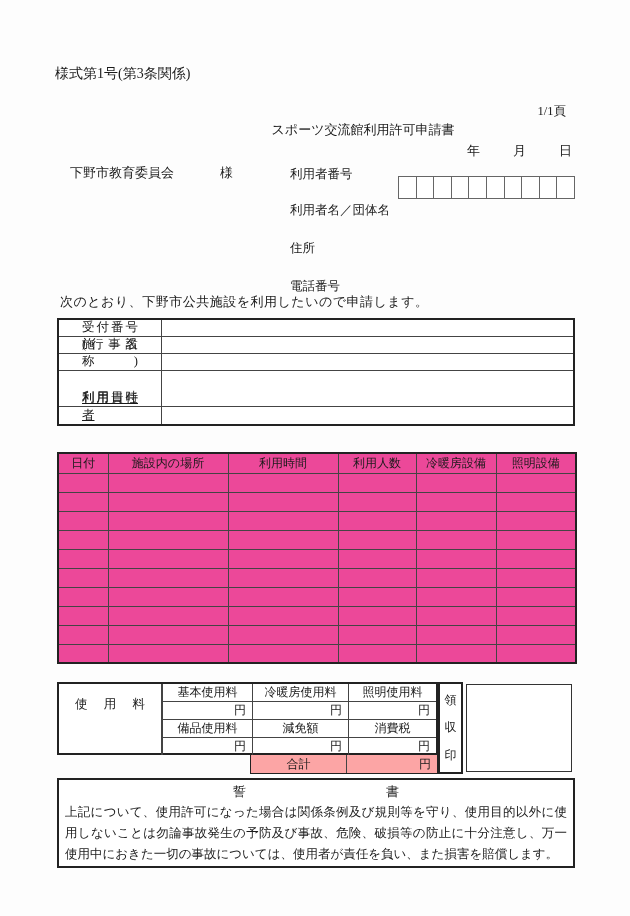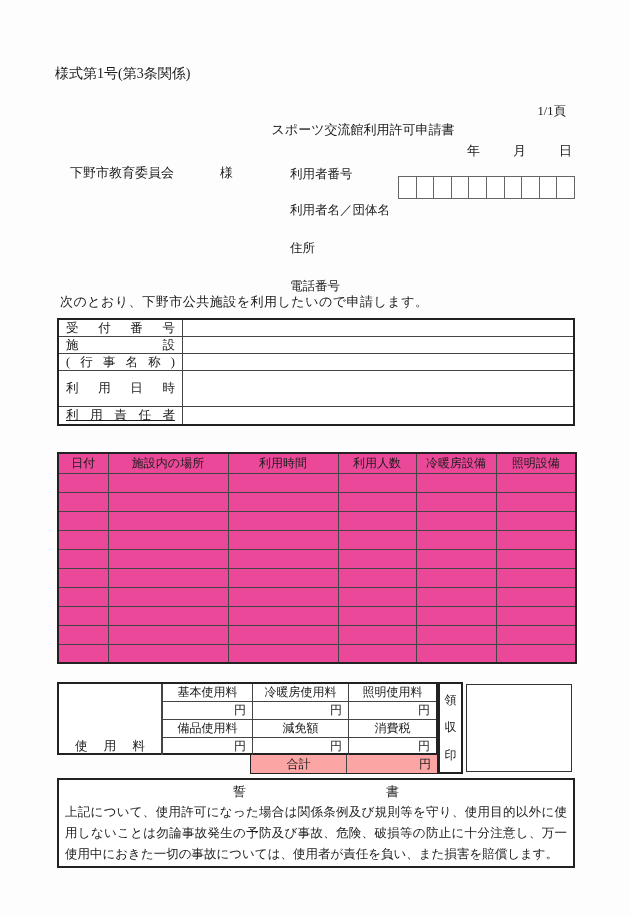--- a/index.html
+++ b/index.html
@@ -31,40 +31,40 @@
   .num-cell:last-child{border-right:none;}
 
   .intro{left:60px; top:293px; font-size:13px; letter-spacing:0.5px;}
 
   
   .info-table{left:57px; top:318px; width:518px; border:2px solid #222; background:#fff;}
   .irow{display:flex; border-bottom:1px solid #444; height:17px;}
   .irow.tall{height:36px;}
   .irow:last-child{border-bottom:none;text-decoration:underline;}
   .irow .ilabel{
-    width:124px; border-right:1px solid #444; padding:0 7px;
-    font-size:12.5px; display:flex; align-items:center;
+    width:103px; border-right:1px solid #444; padding:0 23px;
+    font-size:12.5px; display:flex; align-items:flex-end;
   }
   .irow .ilabel span{width:100%; text-align:justify; text-align-last:justify;}
   .irow .ivalue{flex:1;}
 
   
   table.usage{
     position:absolute; left:57px; top:452px; width:518px;
     border-collapse:collapse; table-layout:fixed; background:#ec4899;
     border:2px solid #222; font-size:12px;
   }
   table.usage th, table.usage td{border:1px solid #444; padding:0; font-weight:normal; text-align:center;}
   table.usage th{height:20px;}
   table.usage td{height:19px;}
 
   
   .fee-main{left:57px; top:682px; width:381px; height:73px; border:2px solid #222; background:#fff;
     display:grid; grid-template-columns:103px 90px 96px 88px; grid-template-rows:repeat(4,1fr); font-size:12px;}
-  .fee-label{grid-row:1/5; grid-column:1; border-right:1px solid #444; display:flex; align-items:flex-end; padding:0 16px; font-size:12.5px;}
+  .fee-label{grid-row:1/5; grid-column:1; border-right:1px solid #444; display:flex; align-items:flex-start; padding:12px 16px; font-size:12.5px;}
   .fee-label span{width:100%; text-align:justify; text-align-last:justify;}
   .fee-cell{display:flex; align-items:center; justify-content:center;}
   .fee-cell.bl{border-left:1px solid #444;}
   .fee-cell.bt{border-top:1px solid #444;}
   .fee-cell.yen{justify-content:flex-end; padding-right:6px;}
   .fee-total{left:250px; top:755px; width:188px; height:19px; border:1px solid #222; border-top:none;
     display:flex; font-size:12px; background:#fca5a5;}
   .fee-total .t-label{width:96px; display:flex; align-items:center; justify-content:center; border-right:1px solid #444;}
   .fee-total .t-yen{flex:1; display:flex; align-items:center; justify-content:flex-end; padding-right:6px;}
   .stamp-col{left:438px; top:682px; width:25px; height:92px; border:2px solid #222; background:#fff;

